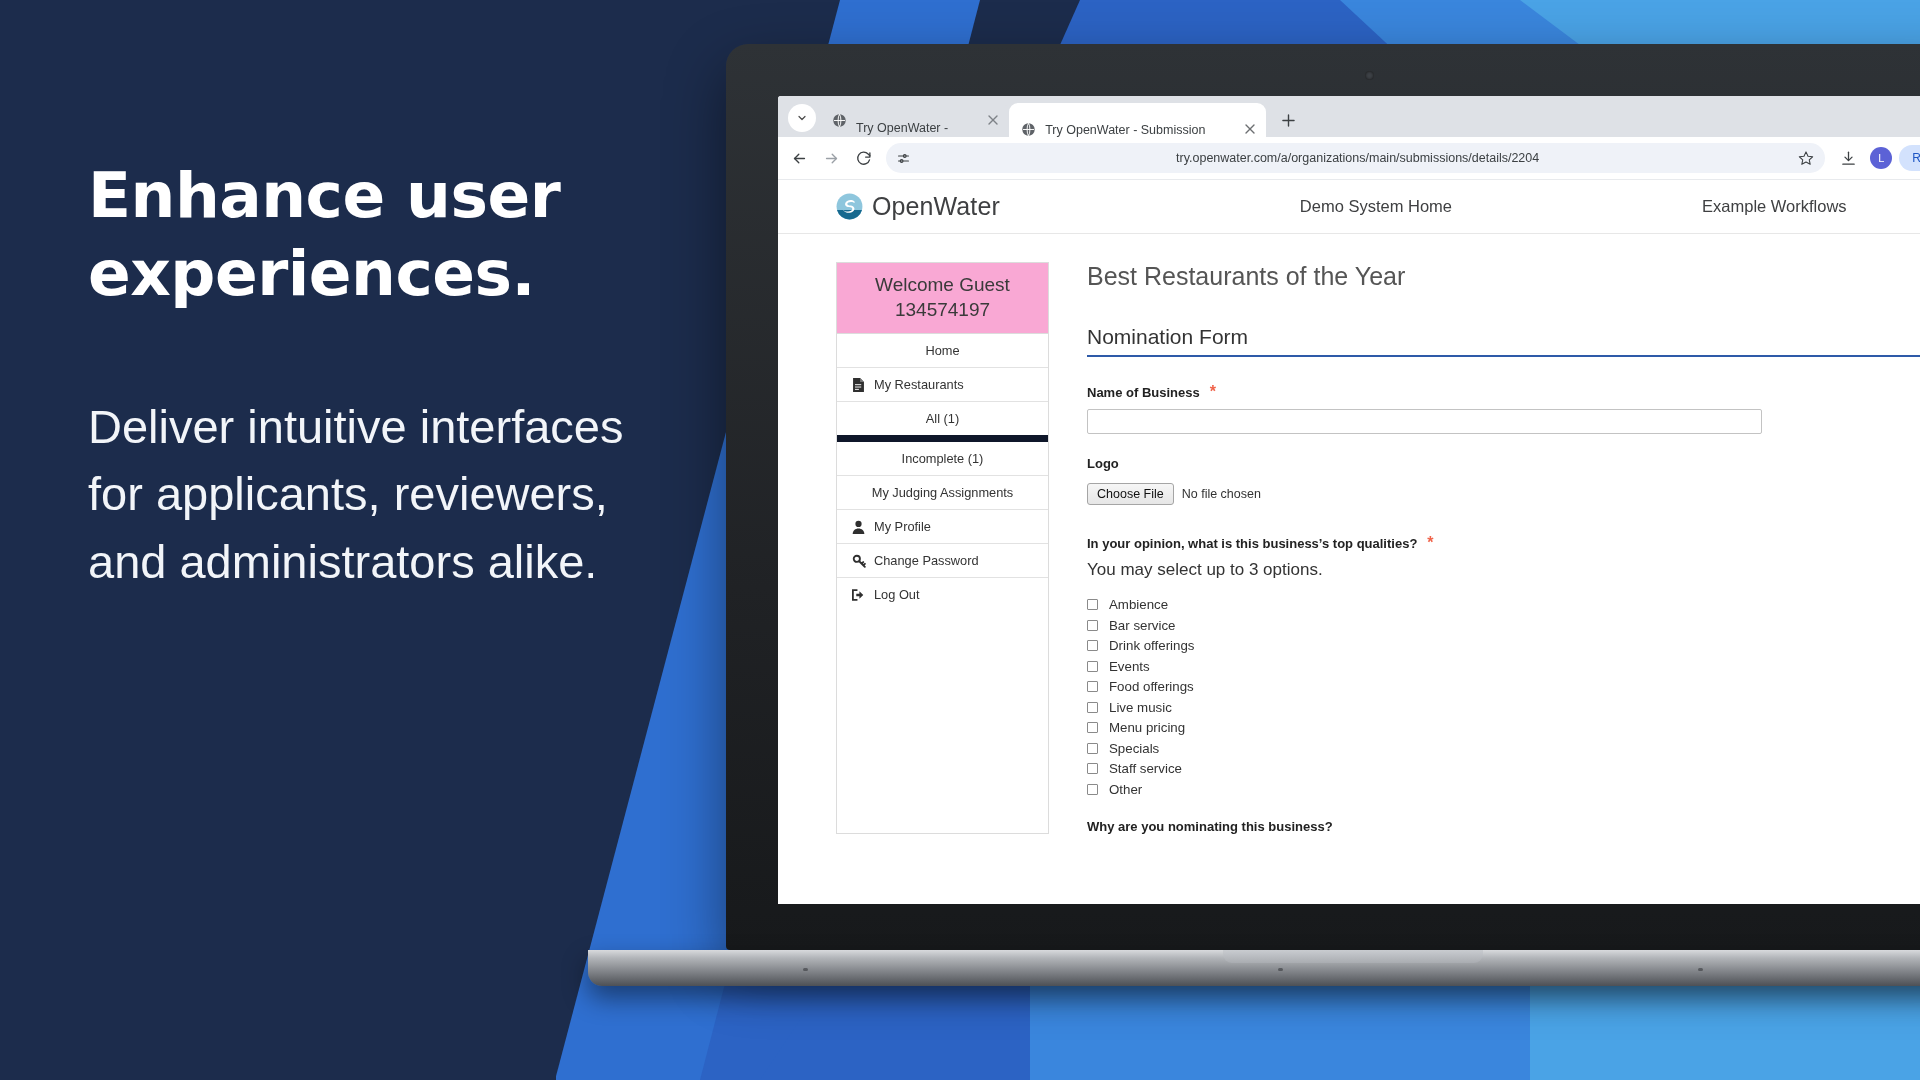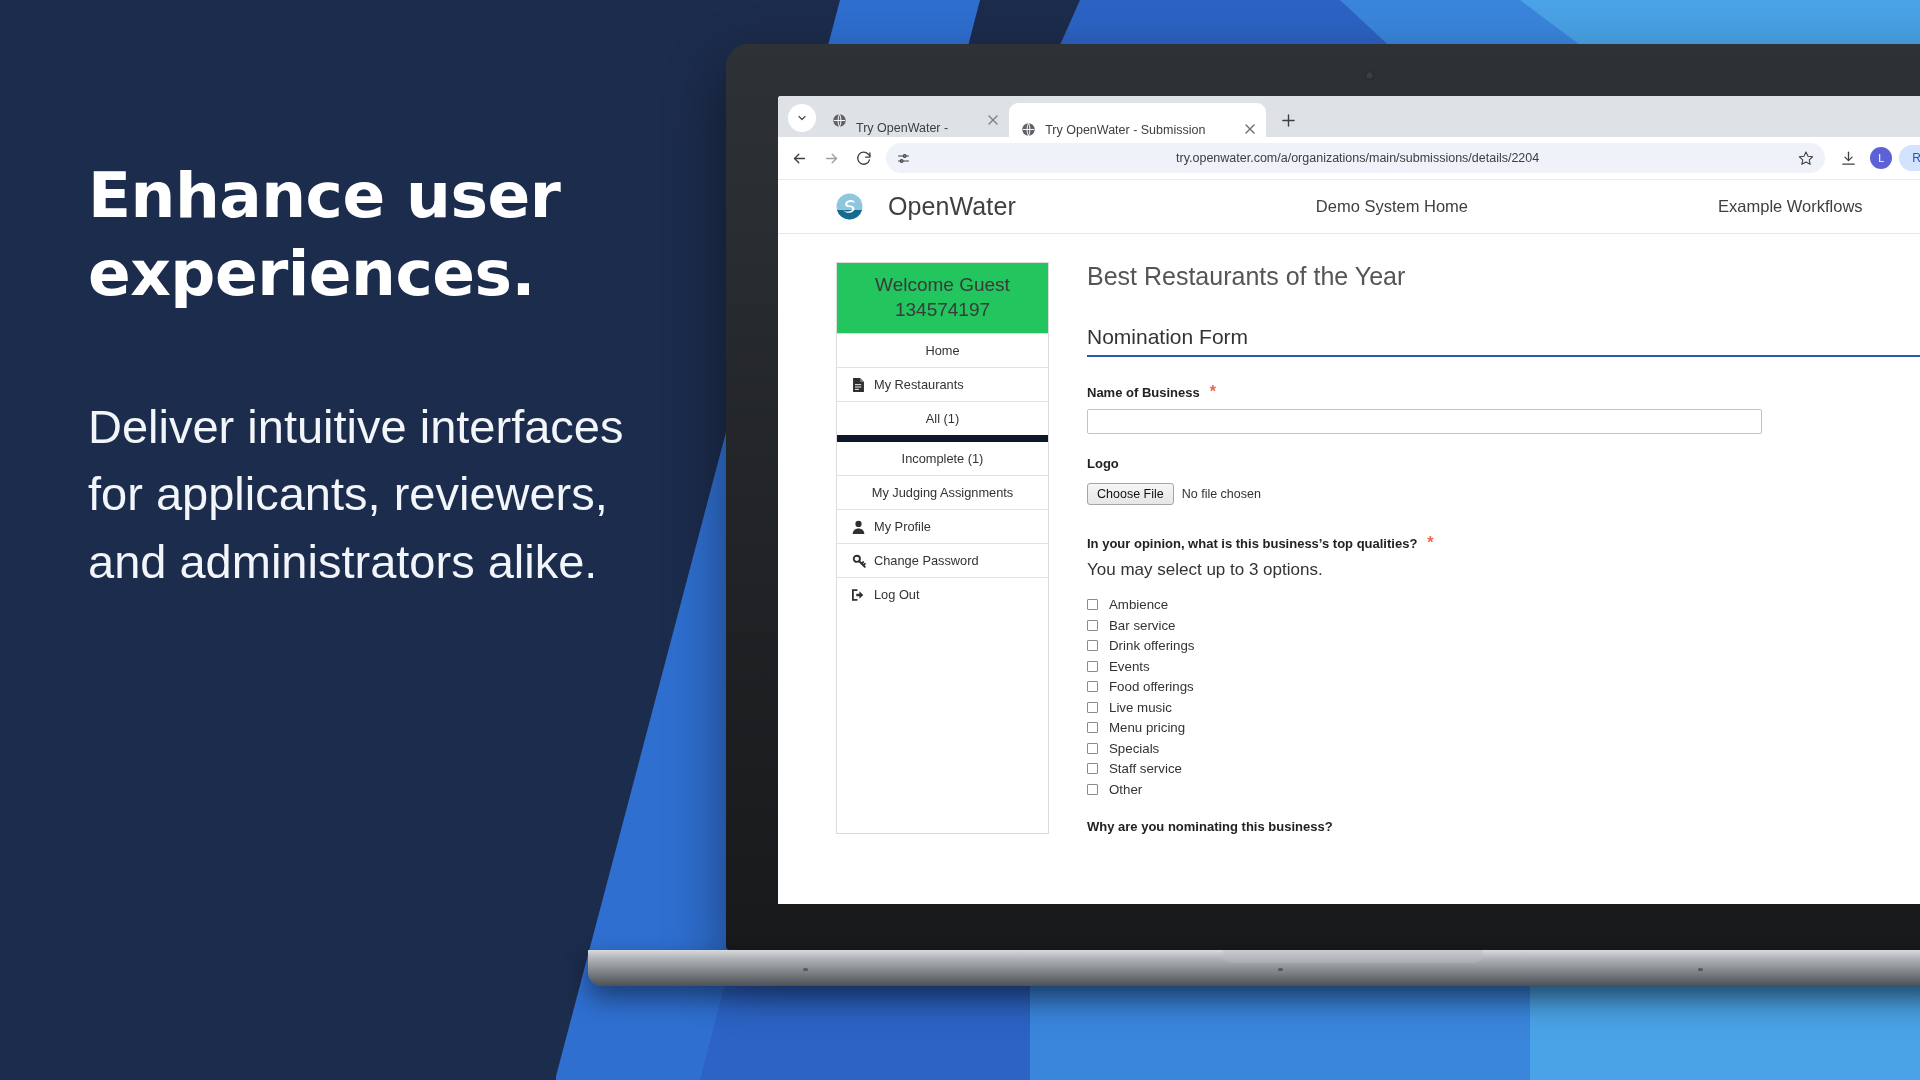--- a/index.html
+++ b/index.html
@@ -167,35 +167,35 @@
 
   
   .page { flex:1 1 auto; background:#fff; overflow:hidden; }
   .ow-header {
     height: 54px;
     border-bottom: 1px solid #e7e7e7;
     display:flex; align-items:center;
     padding: 0 34px 0 58px;
   }
   .ow-logo { display:flex; align-items:center; gap:9px; flex:0 0 auto; }
-  .ow-logo-txt { font-size: 25px; color:#3f4042; font-weight:400; letter-spacing:.1px;margin-left:16px; }
+  .ow-logo-txt { font-size: 25px; color:#3f4042; font-weight:400; letter-spacing:.1px; }
   .ow-nav { margin-left: 300px; display:flex; gap: 250px; }
   .ow-nav a { font-size:16.5px; color:#3f4042; text-decoration:none; white-space:nowrap; }
 
   .body-row { display:flex; padding: 28px 0 0 58px; gap: 0; }
 
   
   .sidebar {
     width: 213px; flex: 0 0 213px;
     border: 1px solid #dcdcdc;
     background:#fff;
     font-size: 12.8px; color:#333;
   }
   .side-head {
-    background:#22c55e;
+    background:#f9a8d4;
     border-bottom:1px solid #dcdcdc;
     padding: 9px 14px 11px;
     text-align:center;
     font-size: 19px;
     color:#3a3a3a;
     line-height:1.32;
   }
   .side-item {
     border-bottom:1px solid #e2e2e2;
     padding: 9px 14px;

